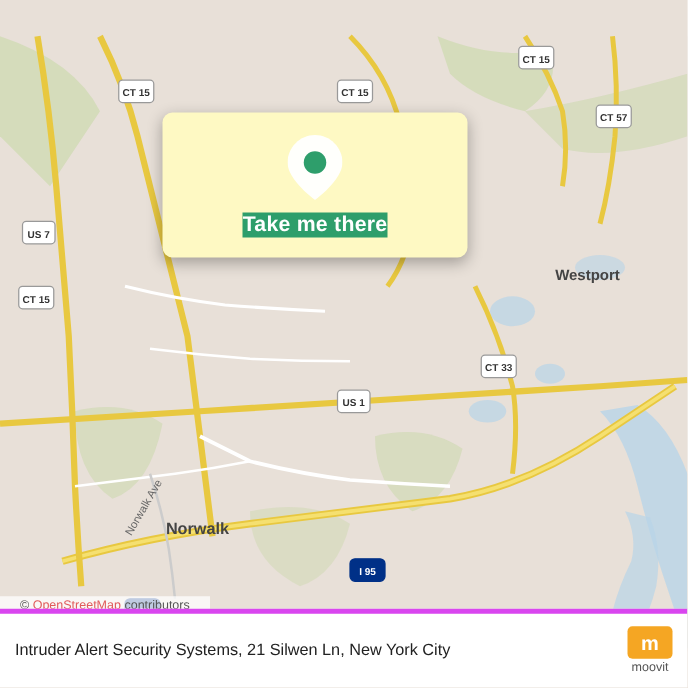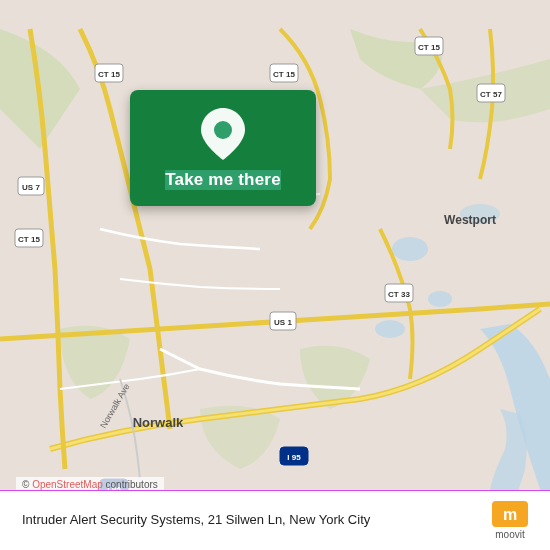--- a/index.html
+++ b/index.html
@@ -18,22 +18,22 @@
       position: absolute;
       top: 0; left: 0;
       width: 100%; height: 100%;
     }
 
     
     #cta-overlay {
       position: absolute;
       top: 90px;
       left: 130px;
-      width: 186px;
-      background-color: #15803d;
+      width: 244px;
+      background-color: #fef9c3;
       border-radius: 8px;
       display: flex;
       flex-direction: column;
       align-items: center;
       padding: 18px 20px 16px;
       box-shadow: 0 4px 12px rgba(0,0,0,0.3);
     }
 
     #location-pin {
       width: 44px;
@@ -51,25 +51,25 @@
       letter-spacing: 0.2px;
     }
 
     
     #bottom-bar {
       position: absolute;
       bottom: 0;
       left: 0;
       width: 100%;
       background: white;
-      padding: 10px 22px 10px;
+      padding: 10px 12px 10px;
       display: flex;
       align-items: center;
       justify-content: space-between;
-      border-top: 1px solid #d946ef;
+      border-top: 4px solid #d946ef;
       min-height: 58px;
     }
 
     #address-text {
       font-size: 13px;
       color: #222;
       line-height: 1.4;
       flex: 1;
     }
 
@@ -95,24 +95,23 @@
       font-size: 10px;
       color: #555;
       font-weight: normal;
     }
 
     #copyright-bar {
       position: absolute;
       bottom: 58px;
       left: 0;
       background: rgba(255,255,255,0.75);
-      padding: 2px 6px;
+      padding: 2px 16px;
       font-size: 10px;
       color: #555;
-      margin-left: 16px;
     }
 
     #copyright-bar a {
       color: #e05c5c;
       text-decoration: none;
     }
   </style>
 </head>
 <body>
 

